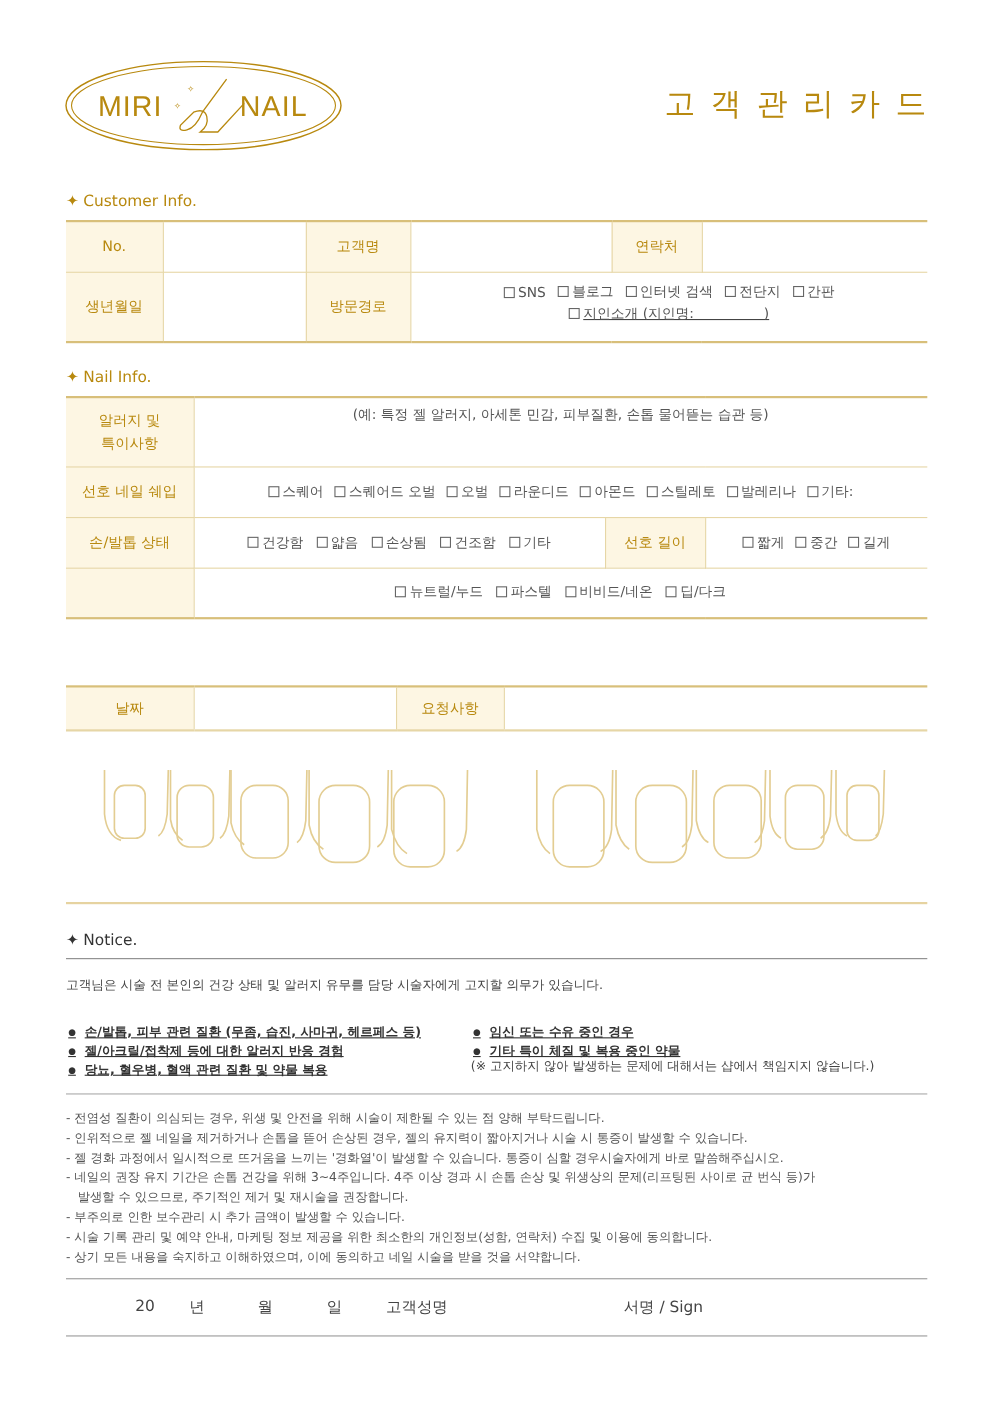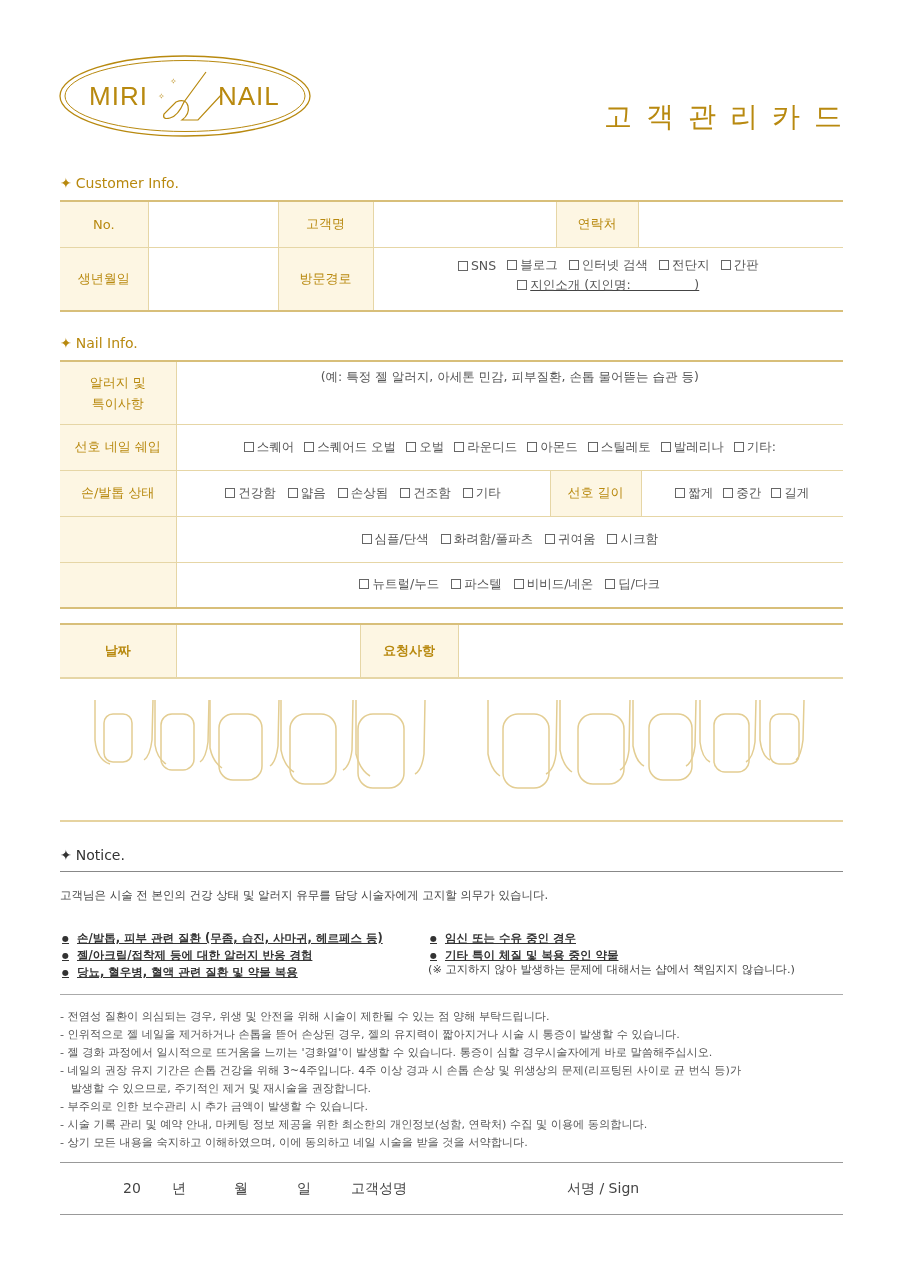--- a/index.html
+++ b/index.html
@@ -1,21 +1,21 @@
 <!DOCTYPE html>
 <html><head>
 <meta charset="utf-8">
 <style>
   * { box-sizing: border-box; margin: 0; padding: 0; }
   html, body { width: 905px; height: 1280px; background: #ffffff; }
   body { position: relative; font-family: "DejaVu Sans", "Liberation Sans", sans-serif; color: #444; overflow: hidden; }
 
   
   .logo { position: absolute; left: 58px; top: 54px; width: 254px; height: 84px; }
-  .title { position: absolute; left: 604px; top: 76px; font-size: 28px; letter-spacing: 14px; color: #b8890f; font-weight: 500; white-space: nowrap; margin-top: 22px; }
+  .title { position: absolute; left: 604px; top: 76px; font-size: 28px; letter-spacing: 14px; color: #b8890f; font-weight: 500; white-space: nowrap; }
 
   .section-title { position: absolute; left: 60px; font-size: 14px; color: #b8890f; }
   .section-title .star { font-size: 14px; margin-right: 4px; }
 
   table.grid { position: absolute; left: 60px; width: 783px; border-collapse: collapse; }
   table.grid td { border-bottom: 1px solid #e6d6a6; border-right: 1px solid #e6d6a6; font-size: 12.5px; text-align: center; vertical-align: middle; }
   table.grid td:last-child { border-right: none; }
   table.grid tr:first-child td { border-top: 2px solid #d8bf7a; }
   table.grid tr:last-child td { border-bottom: 2px solid #d8bf7a; }
   table.grid td.h { background: #fdf6e3; color: #b8890f; font-size: 13px; }
@@ -146,50 +146,39 @@
         <span class="opt"><span class="box"></span><span>짧게</span></span>
         <span class="opt"><span class="box"></span><span>중간</span></span>
         <span class="opt"><span class="box"></span><span>길게</span></span>
       </div>
     </td>
   </tr>
   <tr style="height:46px;">
     <td class="h"></td>
     <td colspan="3">
       <div class="opts">
-        <span class="opt"><span class="box"></span><span>심플/단색</span></span>
-        <span class="opt"><span class="box"></span><span>화려함/풀파츠</span></span>
-        <span class="opt"><span class="box"></span><span>귀여움</span></span>
-        <span class="opt"><span class="box"></span><span>시크함</span></span>
-      </div>
-    </td>
-  </tr>
-  <tr style="height:46px;">
-    <td class="h"></td>
-    <td colspan="3">
-      <div class="opts">
         <span class="opt"><span class="box"></span><span>뉴트럴/누드</span></span>
         <span class="opt"><span class="box"></span><span>파스텔</span></span>
         <span class="opt"><span class="box"></span><span>비비드/네온</span></span>
         <span class="opt"><span class="box"></span><span>딥/다크</span></span>
       </div>
     </td>
   </tr>
 </tbody>
   </table>
 
 <table class="grid" style="top:623px;">
   <colgroup>
       <col style="width:116px">
       <col style="width:184px">
       <col style="width:98px">
       <col>
     </colgroup>
   <tbody>
-      <tr style="height:54px;font-weight:bold;">
+      <tr style="height:40px;">
     <td class="h" style="border-bottom:2px solid #e6d6a6;">날짜</td>
     <td style="border-bottom:2px solid #e6d6a6;"></td>
     <td class="h" style="border-bottom:2px solid #e6d6a6;">요청사항</td>
     <td style="border-bottom:2px solid #e6d6a6;"></td>
   </tr>
 </tbody>
   </table>
 
 <div class="nails">
   <svg width="783" height="150" viewBox="0 0 783 150">

